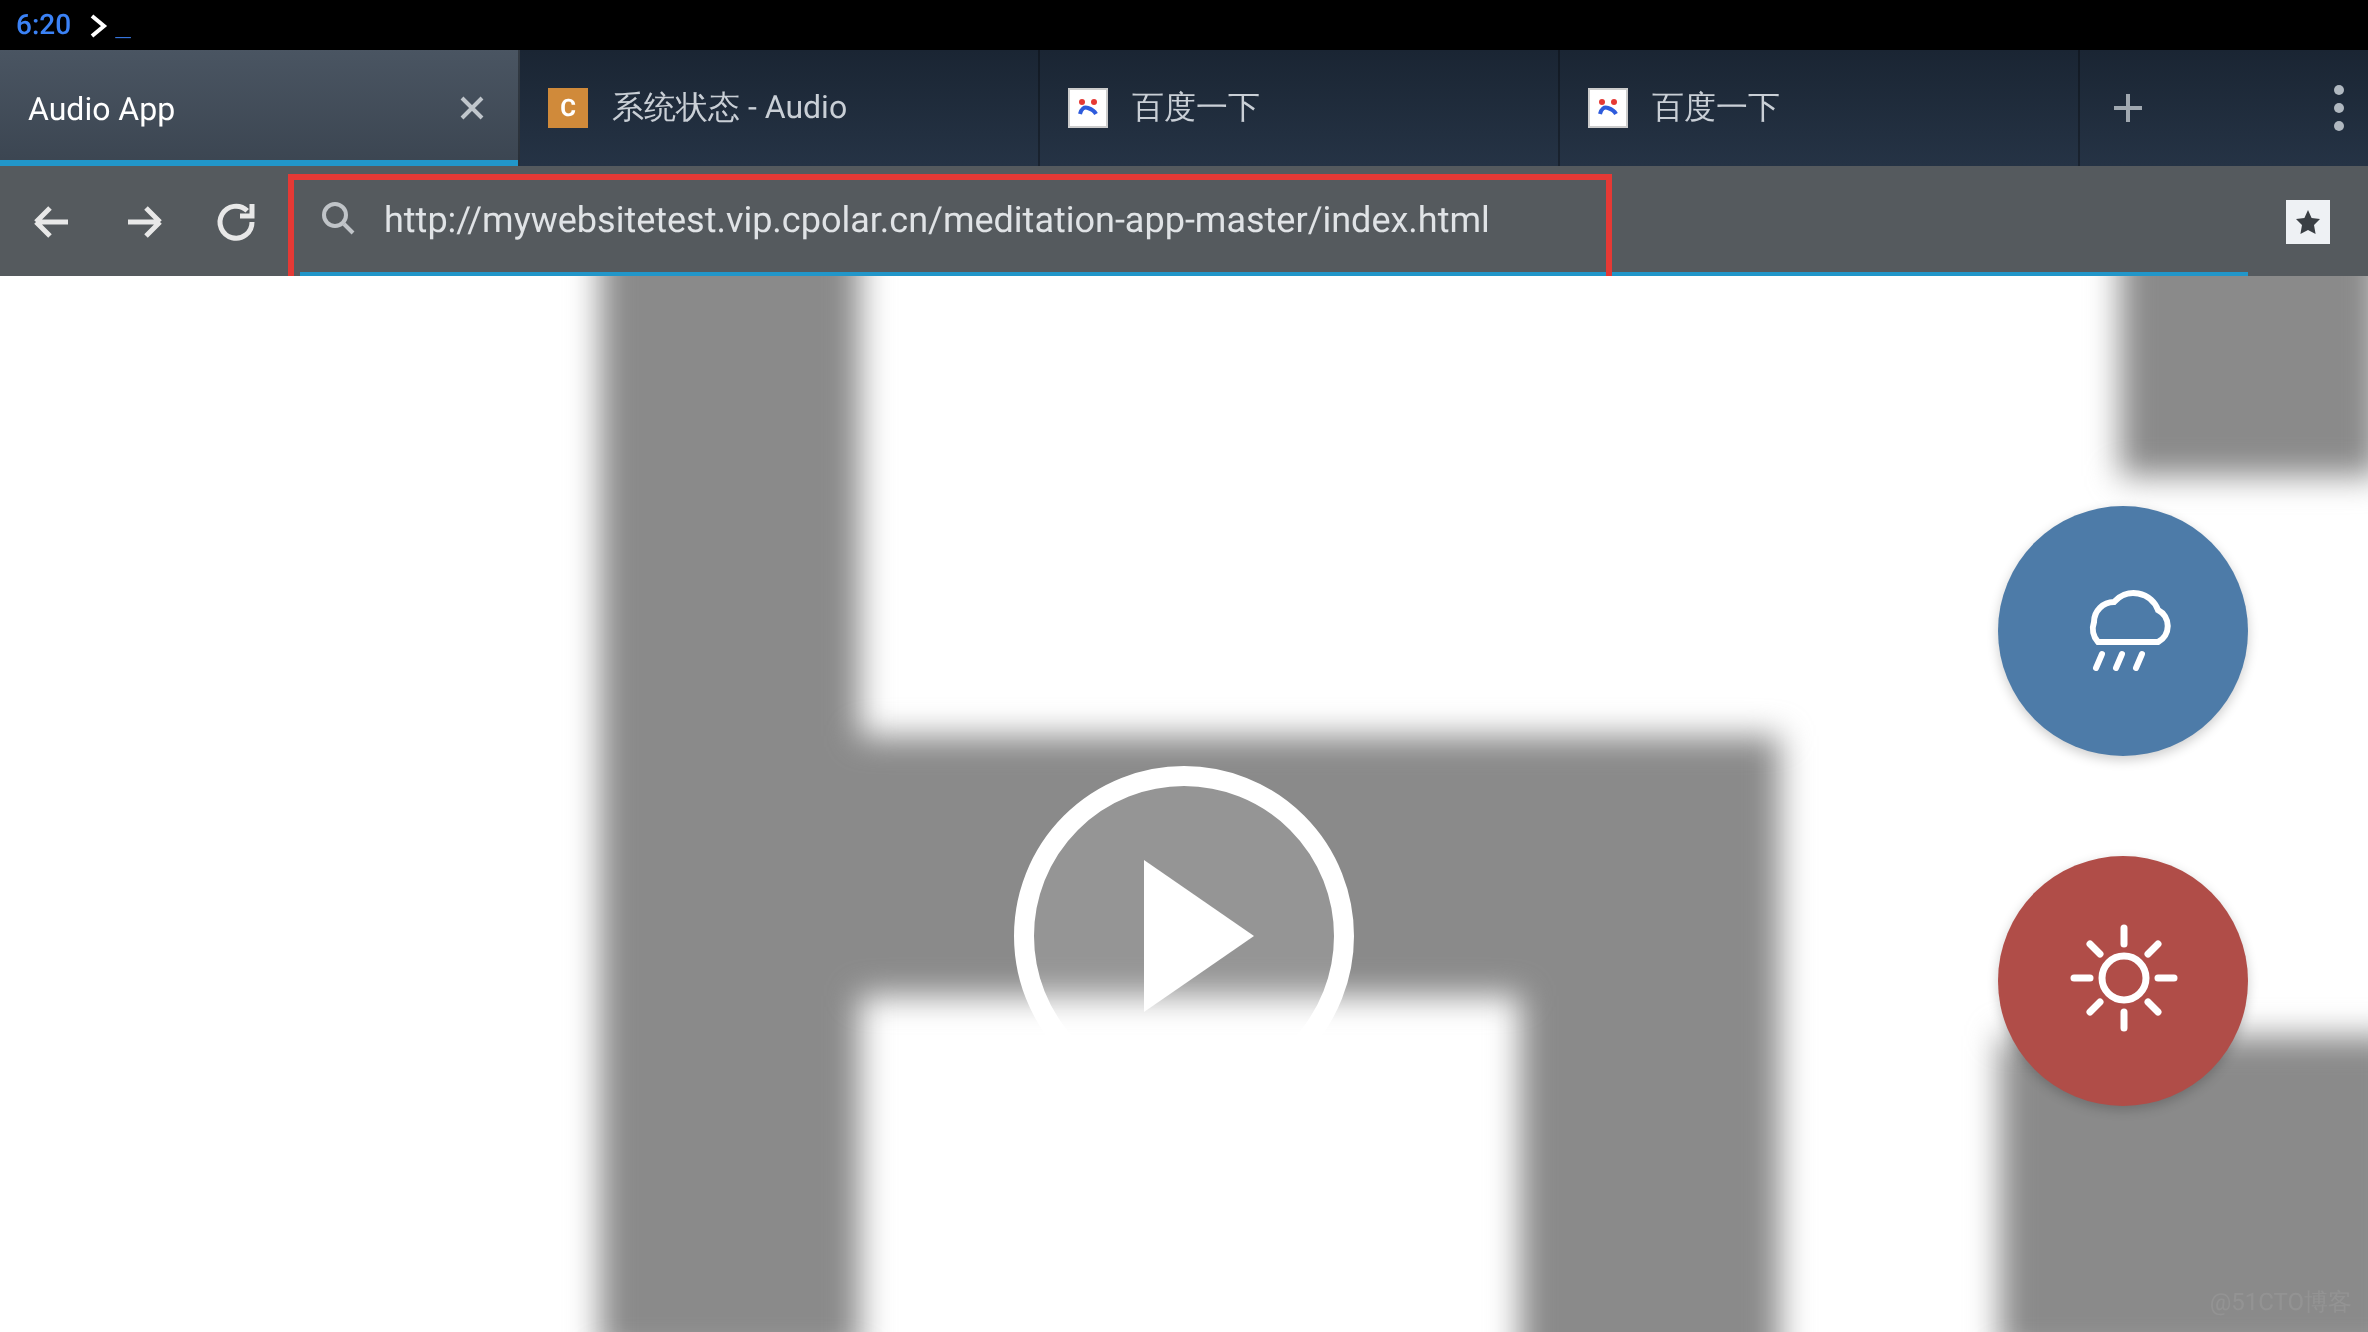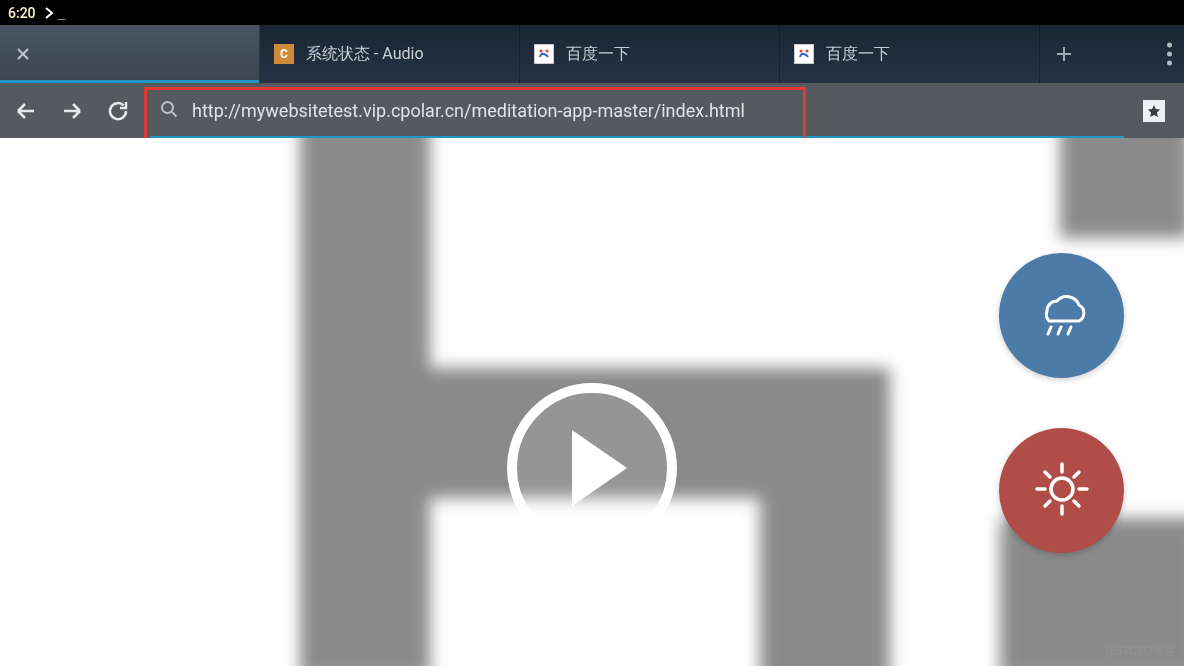--- a/index.html
+++ b/index.html
@@ -1,19 +1,19 @@
 <!DOCTYPE html>
 <html><head>
   <meta charset="utf-8">
   <style>
     * { margin: 0; padding: 0; box-sizing: border-box; }
     body { width: 1184px; height: 666px; overflow: hidden; font-family: -apple-system, Roboto, Arial, sans-serif; background: #000; position: relative; }
     
     
-    .status-bar { height: 25px; background: #000; color: #fef9c3; display: flex; align-items: center; padding: 0 8px; font-size: 14px; font-weight: 500; }
+    .status-bar { height: 25px; background: #000; color: #3b82f6; display: flex; align-items: center; padding: 0 8px; font-size: 14px; font-weight: 500; }
     .status-time { margin-right: 8px; }
     .status-icons { display: flex; gap: 4px; align-items: center; }
     
     
     .tab-strip { height: 58px; background: linear-gradient(180deg, #1a2533 0%, #253345 100%); display: flex; align-items: stretch; position: relative; }
     .tab { flex: 0 0 260px; display: flex; align-items: center; padding: 0 14px; color: #c9cfd6; font-size: 16px; border-right: 1px solid rgba(0,0,0,0.3); position: relative; gap: 12px; }
     .tab.active { background: linear-gradient(180deg, #4a5562 0%, #3b4551 100%); color: #fff; }
     .tab.active::after { content: ""; position: absolute; left: 0; right: 0; bottom: 0; height: 3px; background: #2196c9; }
     .tab-favicon { width: 20px; height: 20px; display: flex; align-items: center; justify-content: center; font-size: 12px; font-weight: 700; }
     .tab-label { flex: 1; white-space: nowrap; overflow: hidden; text-overflow: ellipsis; }
@@ -56,20 +56,21 @@
   <span class="status-icons">
     <svg width="10" height="12" viewBox="0 0 10 12">
         <path d="M2 1 L8 6 L2 11" stroke="#fff" stroke-width="2" fill="none"></path>
       </svg>
     <span style="font-family:monospace;font-size:13px">_</span>
   </span>
 </div>
 
 <div class="tab-strip">
   <div class="tab active">
+    <span class="tab-label">Audio App</span>
     <span class="tab-close">
       <svg width="14" height="14" viewBox="0 0 14 14">
           <path d="M2 2 L12 12 M12 2 L2 12" stroke="#c0c6cc" stroke-width="2"></path>
         </svg>
     </span>
   </div>
   <div class="tab">
     <span class="tab-favicon" style="background:#d08a3a;color:#fff">C</span>
     <span class="tab-label">系统状态 - Audio</span>
   </div>

